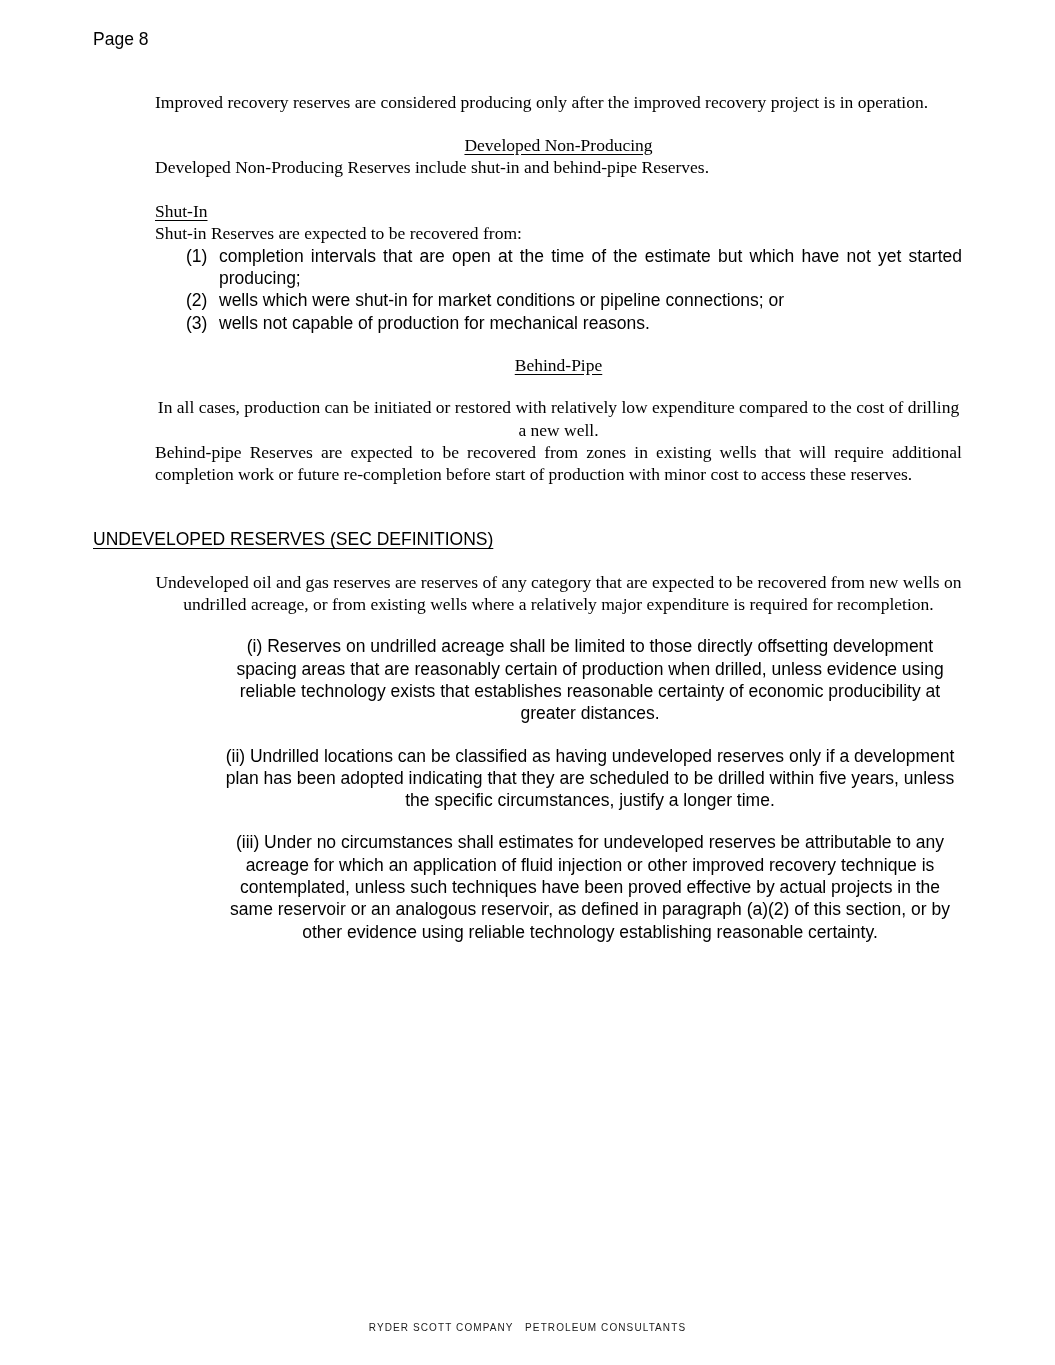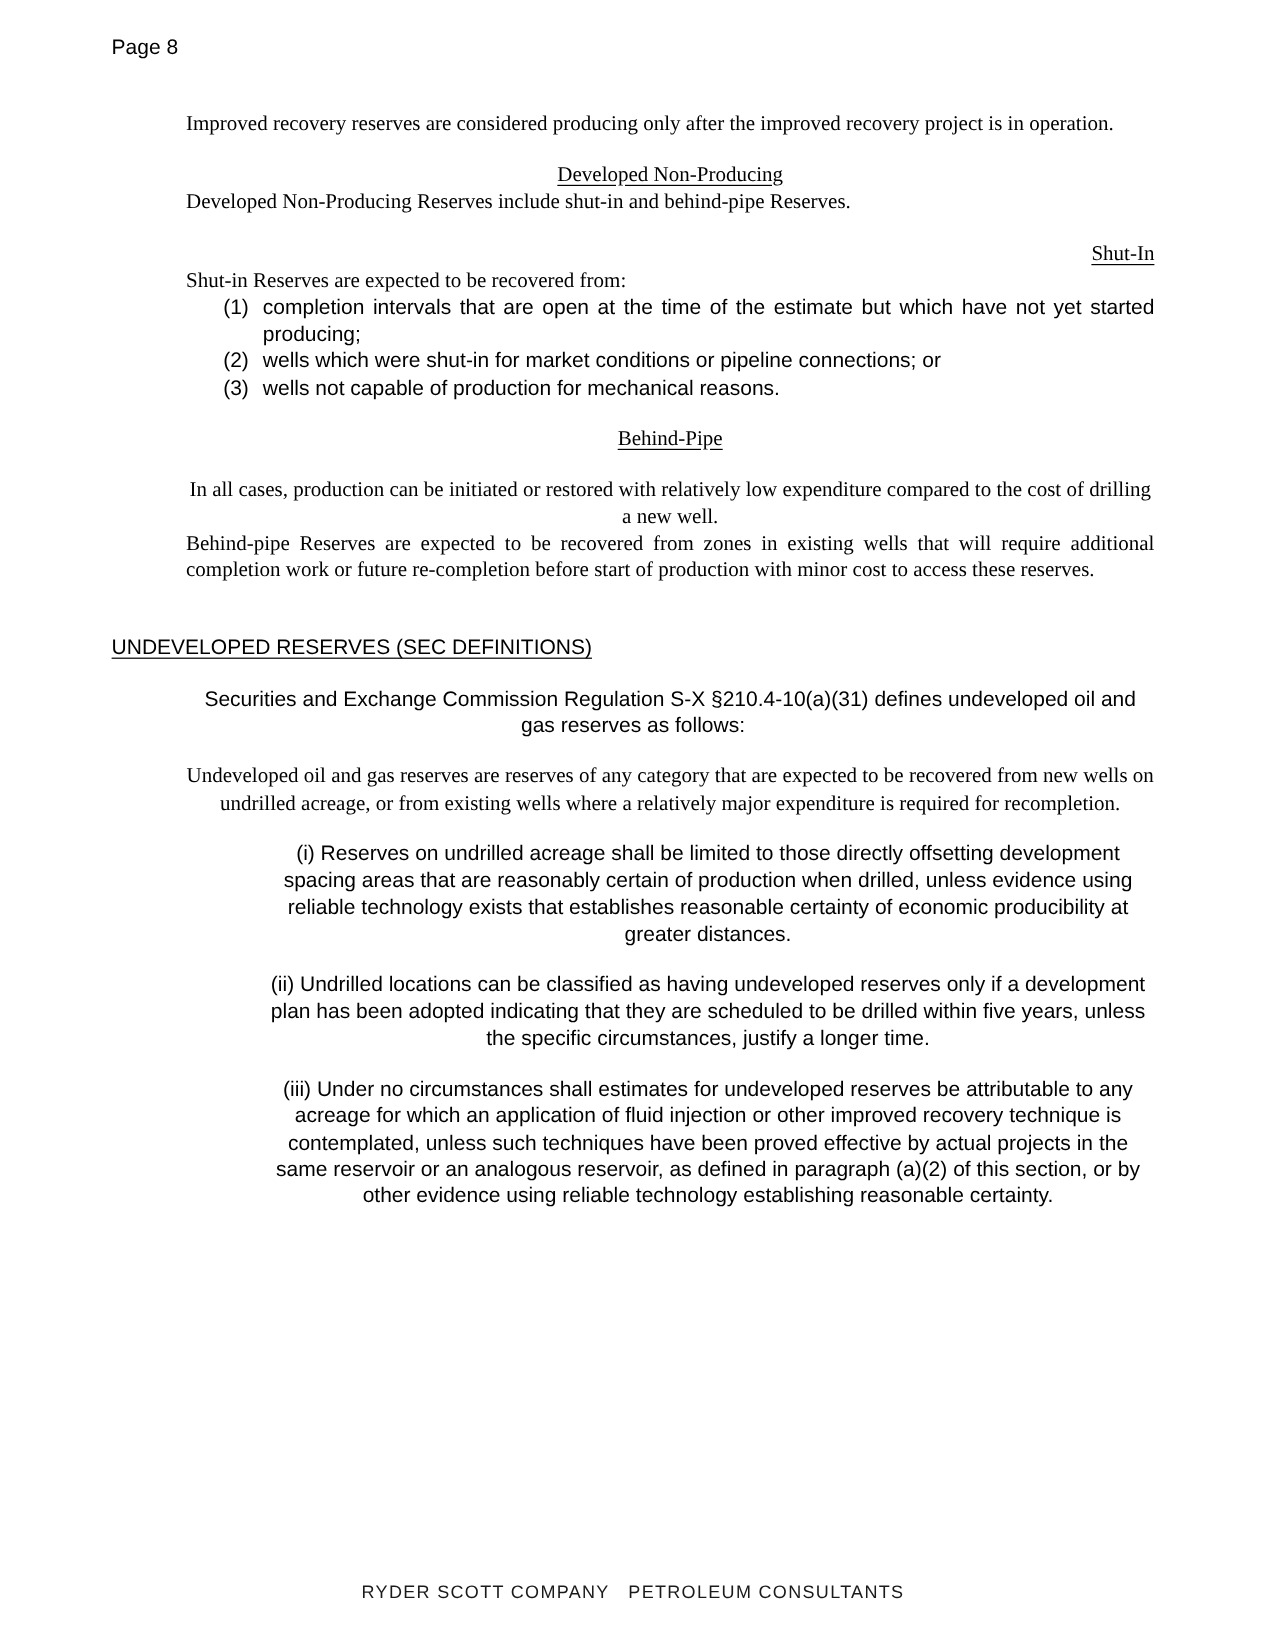--- a/index.html
+++ b/index.html
@@ -9,31 +9,31 @@
     font-family:"Liberation Sans", sans-serif;
     font-size:17.5px; line-height:22.3px; color:#000000;
   }
   .content { position:absolute; left:93px; top:28px; width:869px; }
   .para { text-align:justify; }
   .left { text-align:left; }
   .indent-1 { margin-left:62px;font-family:Liberation Serif, serif; }
   .indent-2 { margin-left:125px; }
   .first-line-indent { text-indent:62px; }
   .gap    { margin-top:20px;text-align:center; }
-  .gap-md { margin-top:22px;text-align:right; }
+  .gap-md { margin-top:22px; }
   .gap-lg { margin-top:43px; }
   .gap-xl { margin-top:41px; }
   .heading span { text-decoration:underline; text-underline-offset:3px; }
   .num-list { margin-left:93px; }
   .num-item { display:flex; }
   .num-item .num { width:33px; flex:0 0 33px; }
   .num-item .item-text { flex:1; text-align:justify; }
   .footer {
     position:absolute; left:0; top:1317px; width:1055px;
-    text-align:center; font-size:15px; letter-spacing:1.1px;
+    text-align:center; font-size:10px; letter-spacing:1.1px;
     white-space:pre; color:#1a1a1a;
   }
 </style>
 </head>
 <body>
 
 <div class="content">
 
   <div class="left">Page 8</div>
 
@@ -68,21 +68,20 @@
     <span>Behind-Pipe</span>
   </div>
   <p class="para indent-1 gap">In all cases, production can be initiated or restored with relatively low expenditure compared to the cost of drilling a new well.</p>
 
   <p class="para indent-1">Behind-pipe Reserves are expected to be recovered from zones in existing wells that will require additional completion work or future re-completion before start of production with minor cost to access these reserves.</p>
 
   <div class="heading gap-lg">
     <span>UNDEVELOPED RESERVES (SEC DEFINITIONS)</span>
   </div>
 
-  <p class="para first-line-indent gap">Securities and Exchange Commission Regulation S-X §210.4-10(a)(31) defines undeveloped oil and gas reserves as follows:</p>
 
   <p class="para indent-1 gap">Undeveloped oil and gas reserves are reserves of any category that are expected to be recovered from new wells on undrilled acreage, or from existing wells where a relatively major expenditure is required for recompletion.</p>
 
   <p class="para indent-2 gap">(i) Reserves on undrilled acreage shall be limited to those directly offsetting development spacing areas that are reasonably certain of production when drilled, unless evidence using reliable technology exists that establishes reasonable certainty of economic producibility at greater distances.</p>
 
   <p class="para indent-2 gap">(ii) Undrilled locations can be classified as having undeveloped reserves only if a development plan has been adopted indicating that they are scheduled to be drilled within five years, unless the specific circumstances, justify a longer time.</p>
 
   <p class="para indent-2 gap">(iii) Under no circumstances shall estimates for undeveloped reserves be attributable to any acreage for which an application of fluid injection or other improved recovery technique is contemplated, unless such techniques have been proved effective by actual projects in the same reservoir or an analogous reservoir, as defined in paragraph (a)(2) of this section, or by other evidence using reliable technology establishing reasonable certainty.</p>
 
 </div>

